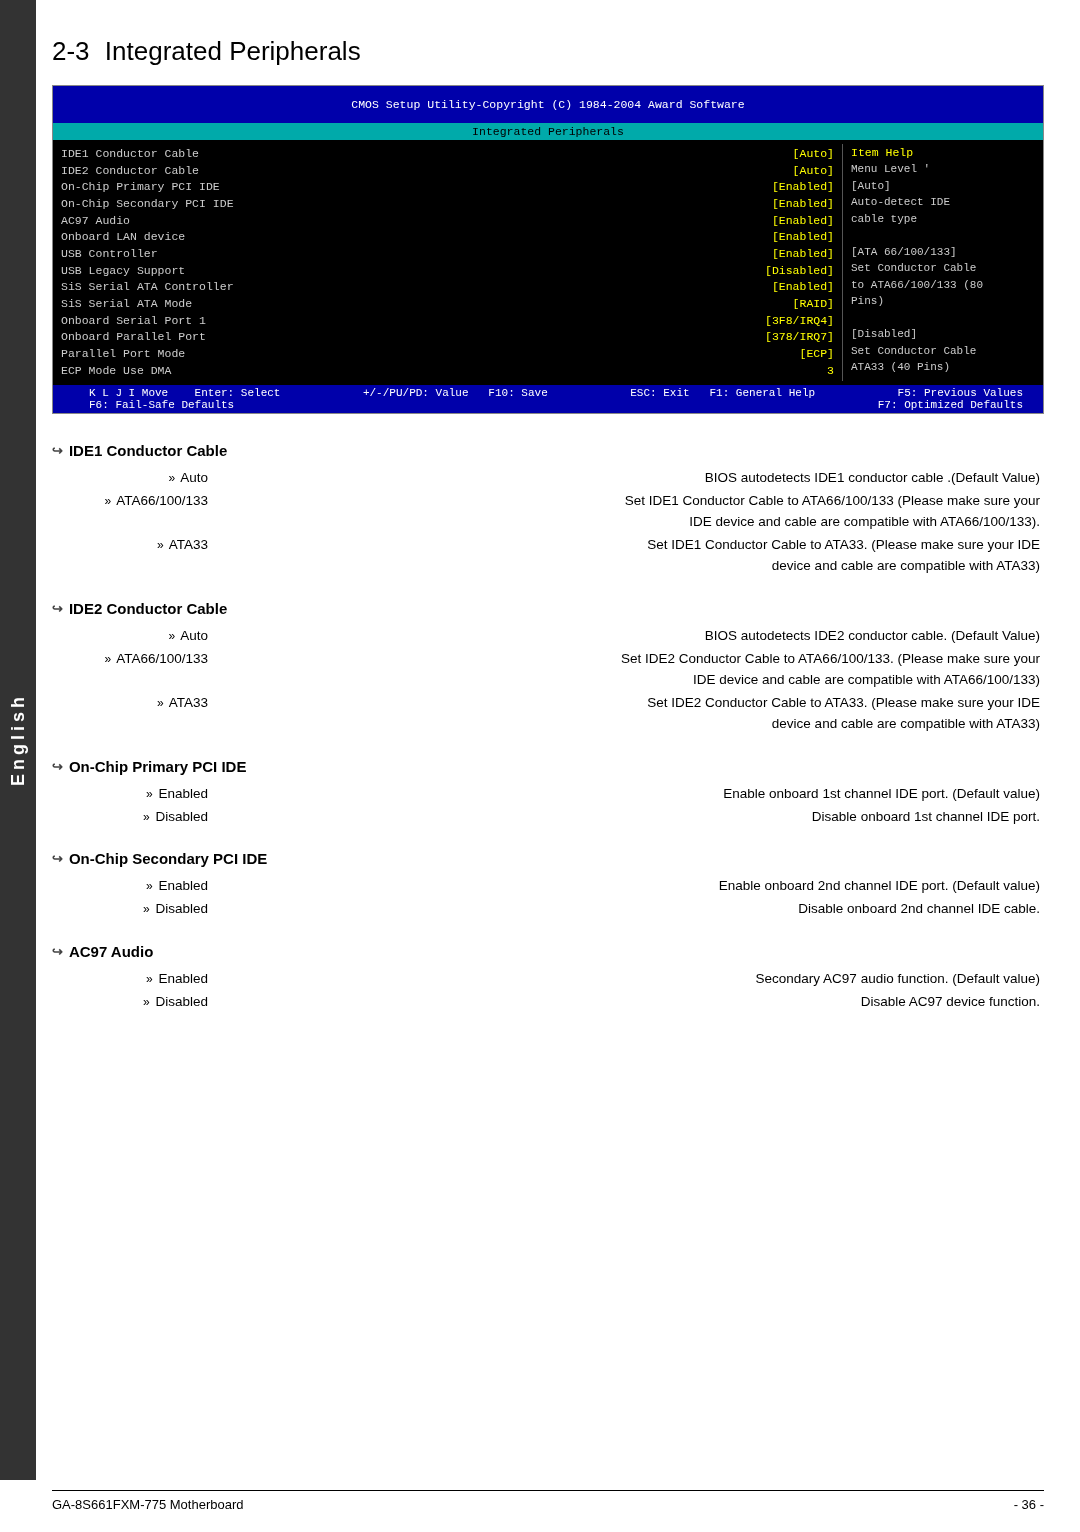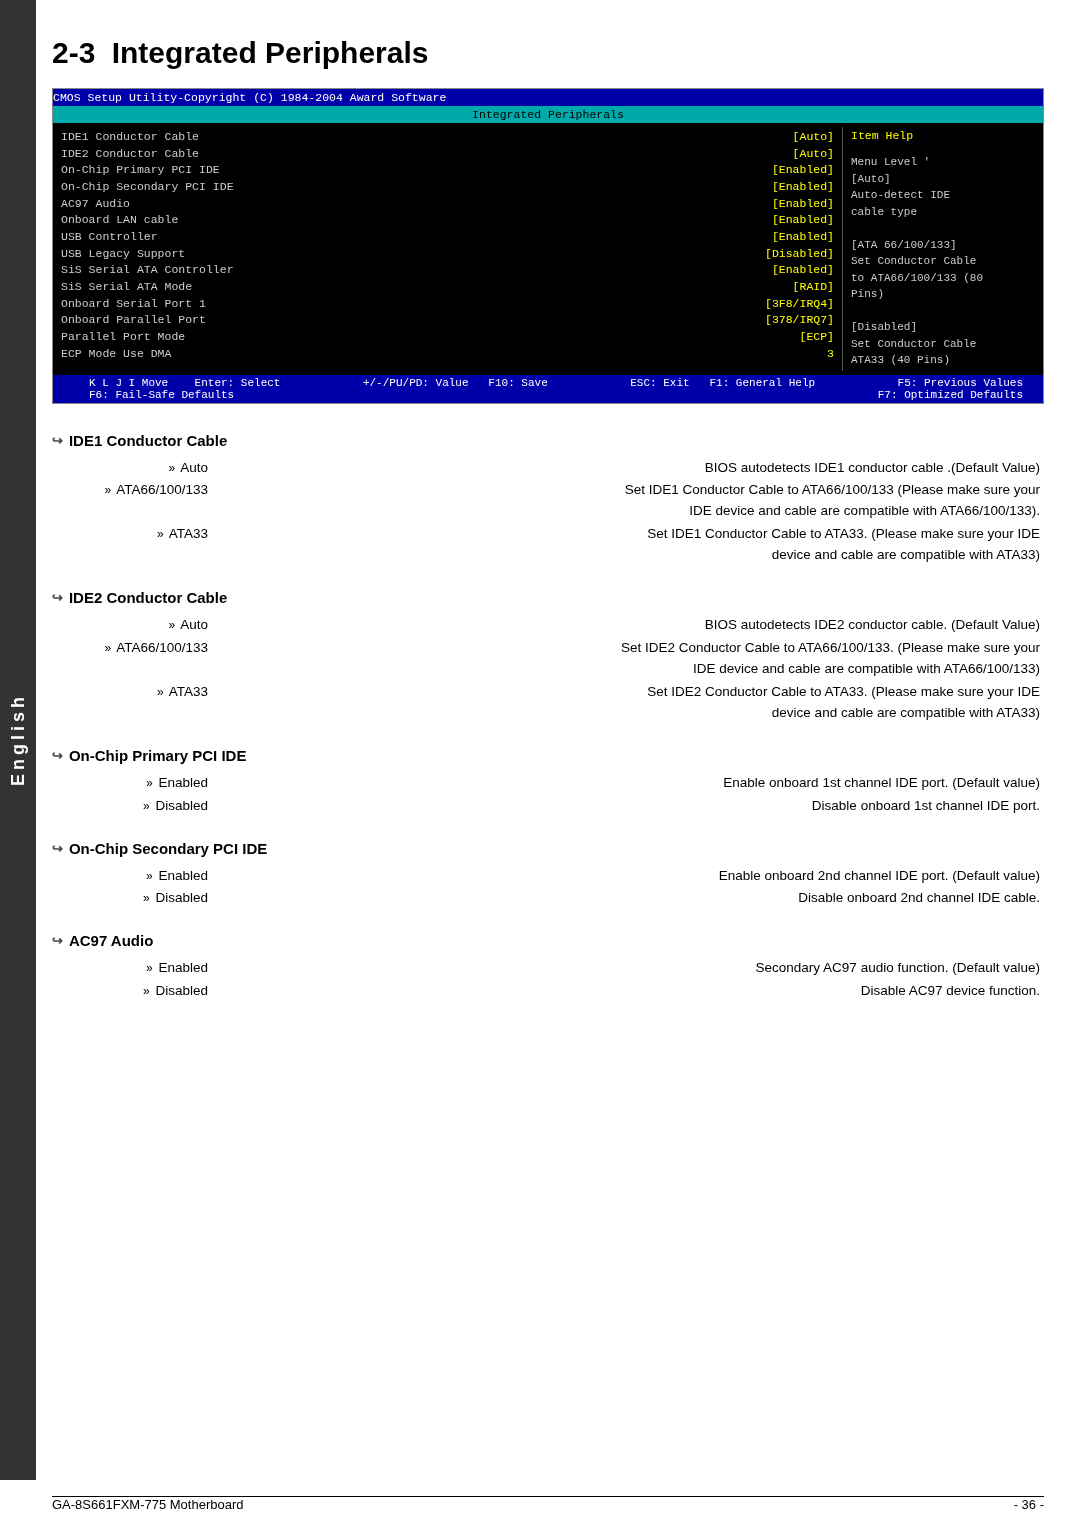--- a/index.html
+++ b/index.html
@@ -37,44 +37,44 @@
     
     .main-content {
       margin-left: 52px;
       margin-right: 36px;
       padding-top: 36px;
       padding-bottom: 40px;
     }
 
     
     .page-title {
-      font-size: 30px;
-      font-weight: bold;
+      font-size: 26px;
+      font-weight: normal;
       margin-bottom: 18px;
       color: #000;
     }
     .page-title .section-num {
       margin-right: 8px;
     }
 
     
     .bios-box {
       border: 1px solid #888;
       background: #000;
       color: #ccc;
       font-family: 'Courier New', monospace;
       font-size: 11.5px;
       padding: 0;
       margin-bottom: 28px;
     }
     .bios-title-bar {
       background: #00a;
       color: #fff;
-      text-align: left;
-      padding: 2px 0;
+      text-align: center;
+      padding: 12px 0;
       font-family: 'Courier New', monospace;
       font-size: 11.5px;
     }
     .bios-subtitle-bar {
       background: #0aa;
       color: #000;
       text-align: center;
       padding: 2px 0;
       font-family: 'Courier New', monospace;
       font-size: 11.5px;
@@ -100,21 +100,21 @@
     }
     .bios-row .label { flex: 1; }
     .bios-row .value { flex: 0 0 auto; color: #ff0; }
     .bios-help-text {
       color: #ccc;
       font-size: 11px;
       line-height: 1.5;
     }
     .bios-help-title {
       color: #ff0;
-      margin-bottom: 12px;
+      margin-bottom: 2px;
     }
     .bios-footer {
       background: #00a;
       color: #fff;
       display: flex;
       justify-content: space-between;
       padding: 2px 8px;
       font-family: 'Courier New', monospace;
       font-size: 11px;
       flex-wrap: wrap;
@@ -161,20 +161,21 @@
 
     
     .page-footer {
       position: absolute;
       bottom: 20px;
       left: 52px;
       right: 36px;
       display: flex;
       justify-content: space-between;
       border-top: 1px solid #000;
+      padding-top: 6px;
       font-size: 13px;
       text-align: center;
     }
   </style>
 </head>
 <body>
 
 <div class="side-tab">
   <span>English</span>
 </div>
@@ -206,21 +207,21 @@
         </div>
         <div class="bios-row">
           <span class="label">On-Chip Secondary PCI IDE</span>
           <span class="value">[Enabled]</span>
         </div>
         <div class="bios-row">
           <span class="label">AC97 Audio</span>
           <span class="value">[Enabled]</span>
         </div>
         <div class="bios-row">
-          <span class="label">Onboard LAN cable</span>
+          <span class="label">Onboard LAN device</span>
           <span class="value">[Enabled]</span>
         </div>
         <div class="bios-row">
           <span class="label">USB Controller</span>
           <span class="value">[Enabled]</span>
         </div>
         <div class="bios-row">
           <span class="label">USB Legacy Support</span>
           <span class="value">[Disabled]</span>
         </div>

